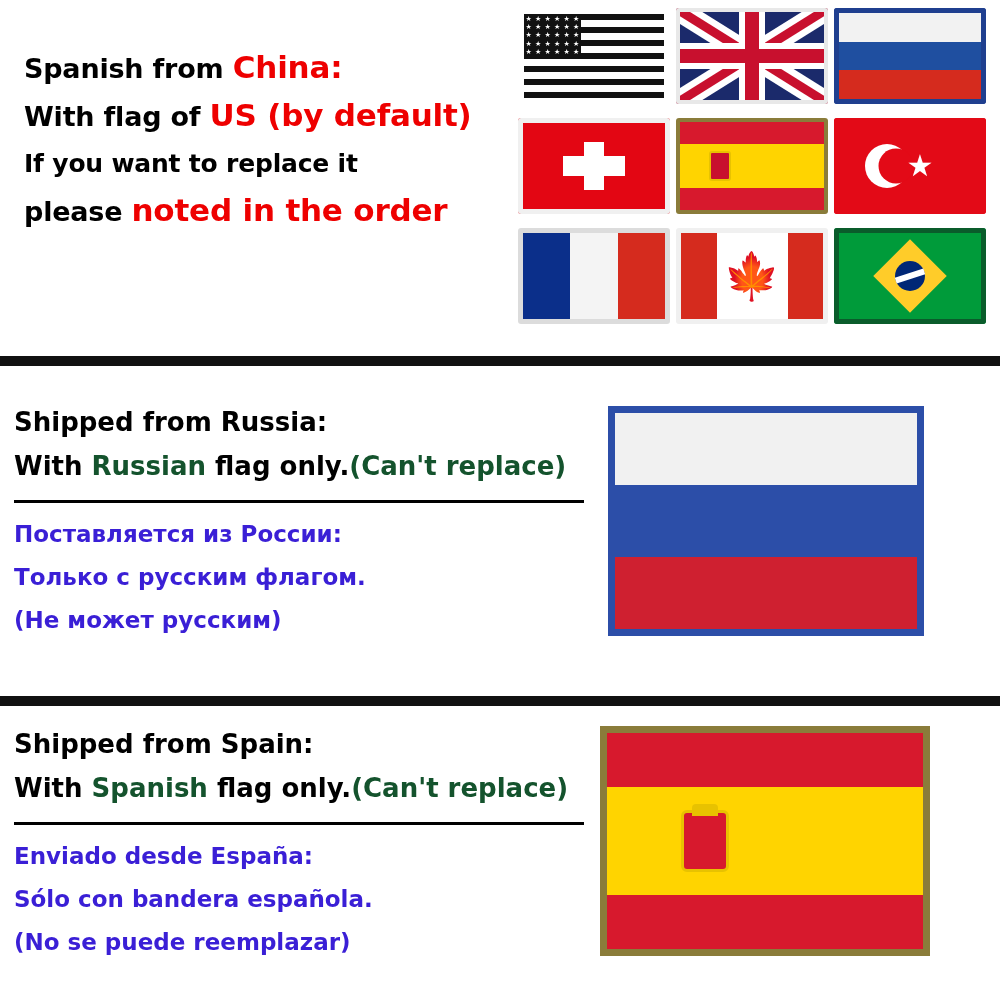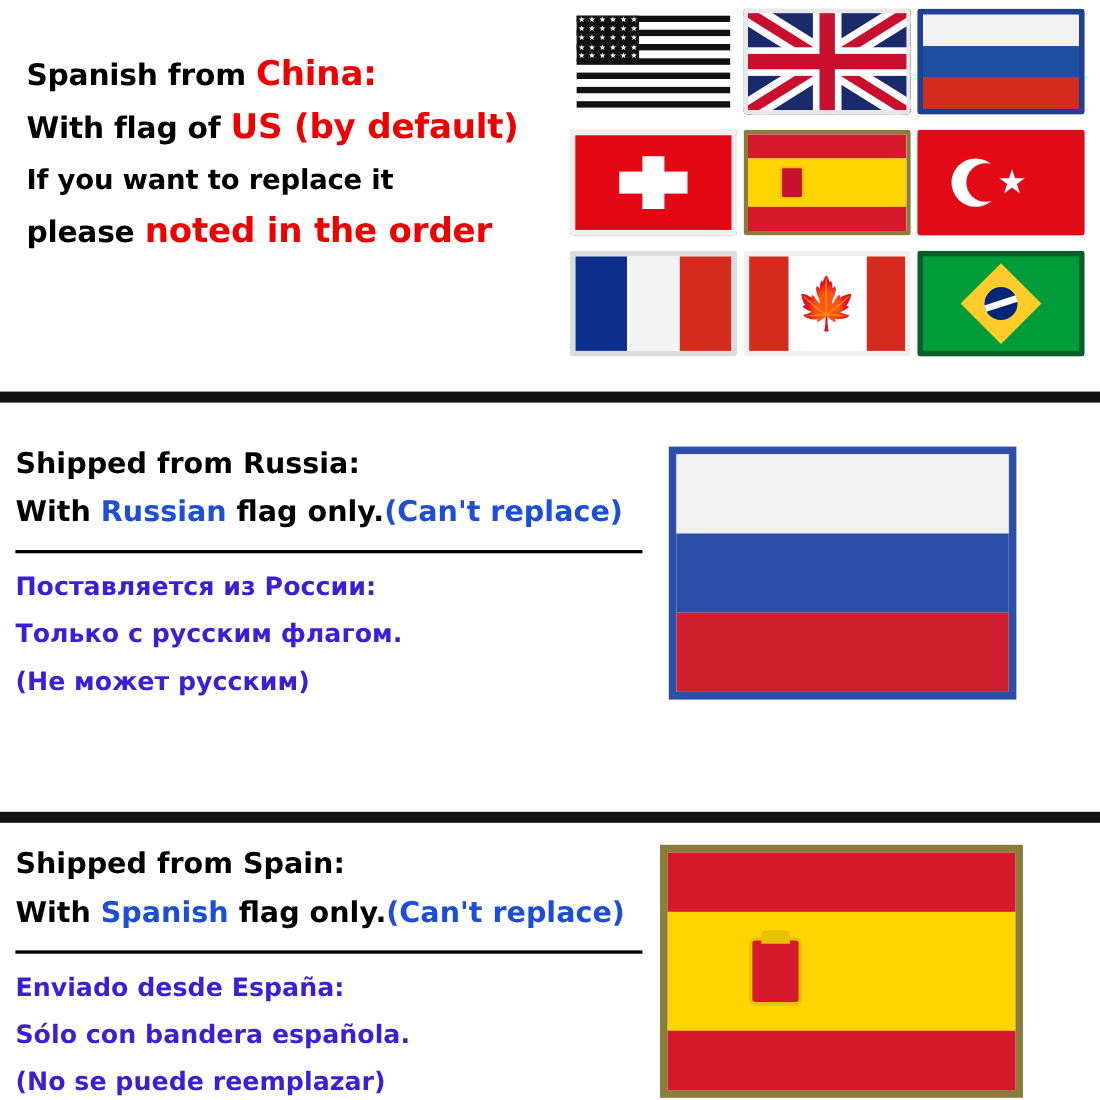--- a/index.html
+++ b/index.html
@@ -141,21 +141,21 @@
   .thickbar { width:1000px; height:10px; background:#111; }
 
   
   .sec { position: relative; }
   .sec-text { position:absolute; left: 14px; }
   .hl {
     font-family: "DejaVu Sans", sans-serif;
     font-weight: bold; font-size: 26px; color:#000; white-space:nowrap;
     line-height: 44px;
   }
-  .hl .red { color:#1d4ed8;text-align:center; }
+  .hl .red { color:#14532d;text-align:center; }
   .rule { width: 570px; height: 3px; background:#000; margin: 12px 0 10px 0; }
   .sub {
     font-family: "DejaVu Sans", sans-serif;
     font-weight: bold; font-size: 23px; color:#3a1fd6; white-space:nowrap;
     line-height: 43px;
   }
 
   .bigflag { position:absolute; }
   .bigru { width: 316px; height: 230px; border: 7px solid #2c4ea8; }
   .biges { width: 330px; height: 230px; border: 7px solid #8a7c3a; }
@@ -313,21 +313,21 @@
           <div class="globe"></div>
           <div class="band"></div>
         </div>
       </div>
 
     </div>
   </div>
 
   <div class="thickbar"></div>
 
-  <div class="sec" style="height:372px;">
+  <div class="sec" style="height:330px;">
     <div class="sec-text" style="top:34px;">
       <div class="hl"><span>Shipped from Russia:</span></div>
       <div class="hl"><span>With </span><span class="red">Russian</span><span> flag only.</span><span class="red">(Can't replace)</span></div>
       <div class="rule"></div>
       <div class="sub">Поставляется из России:</div>
       <div class="sub">Только с русским флагом.</div>
       <div class="sub">(Не может русским)</div>
     </div>
 
     <div class="bigflag bigru" style="left:608px; top:40px;">

